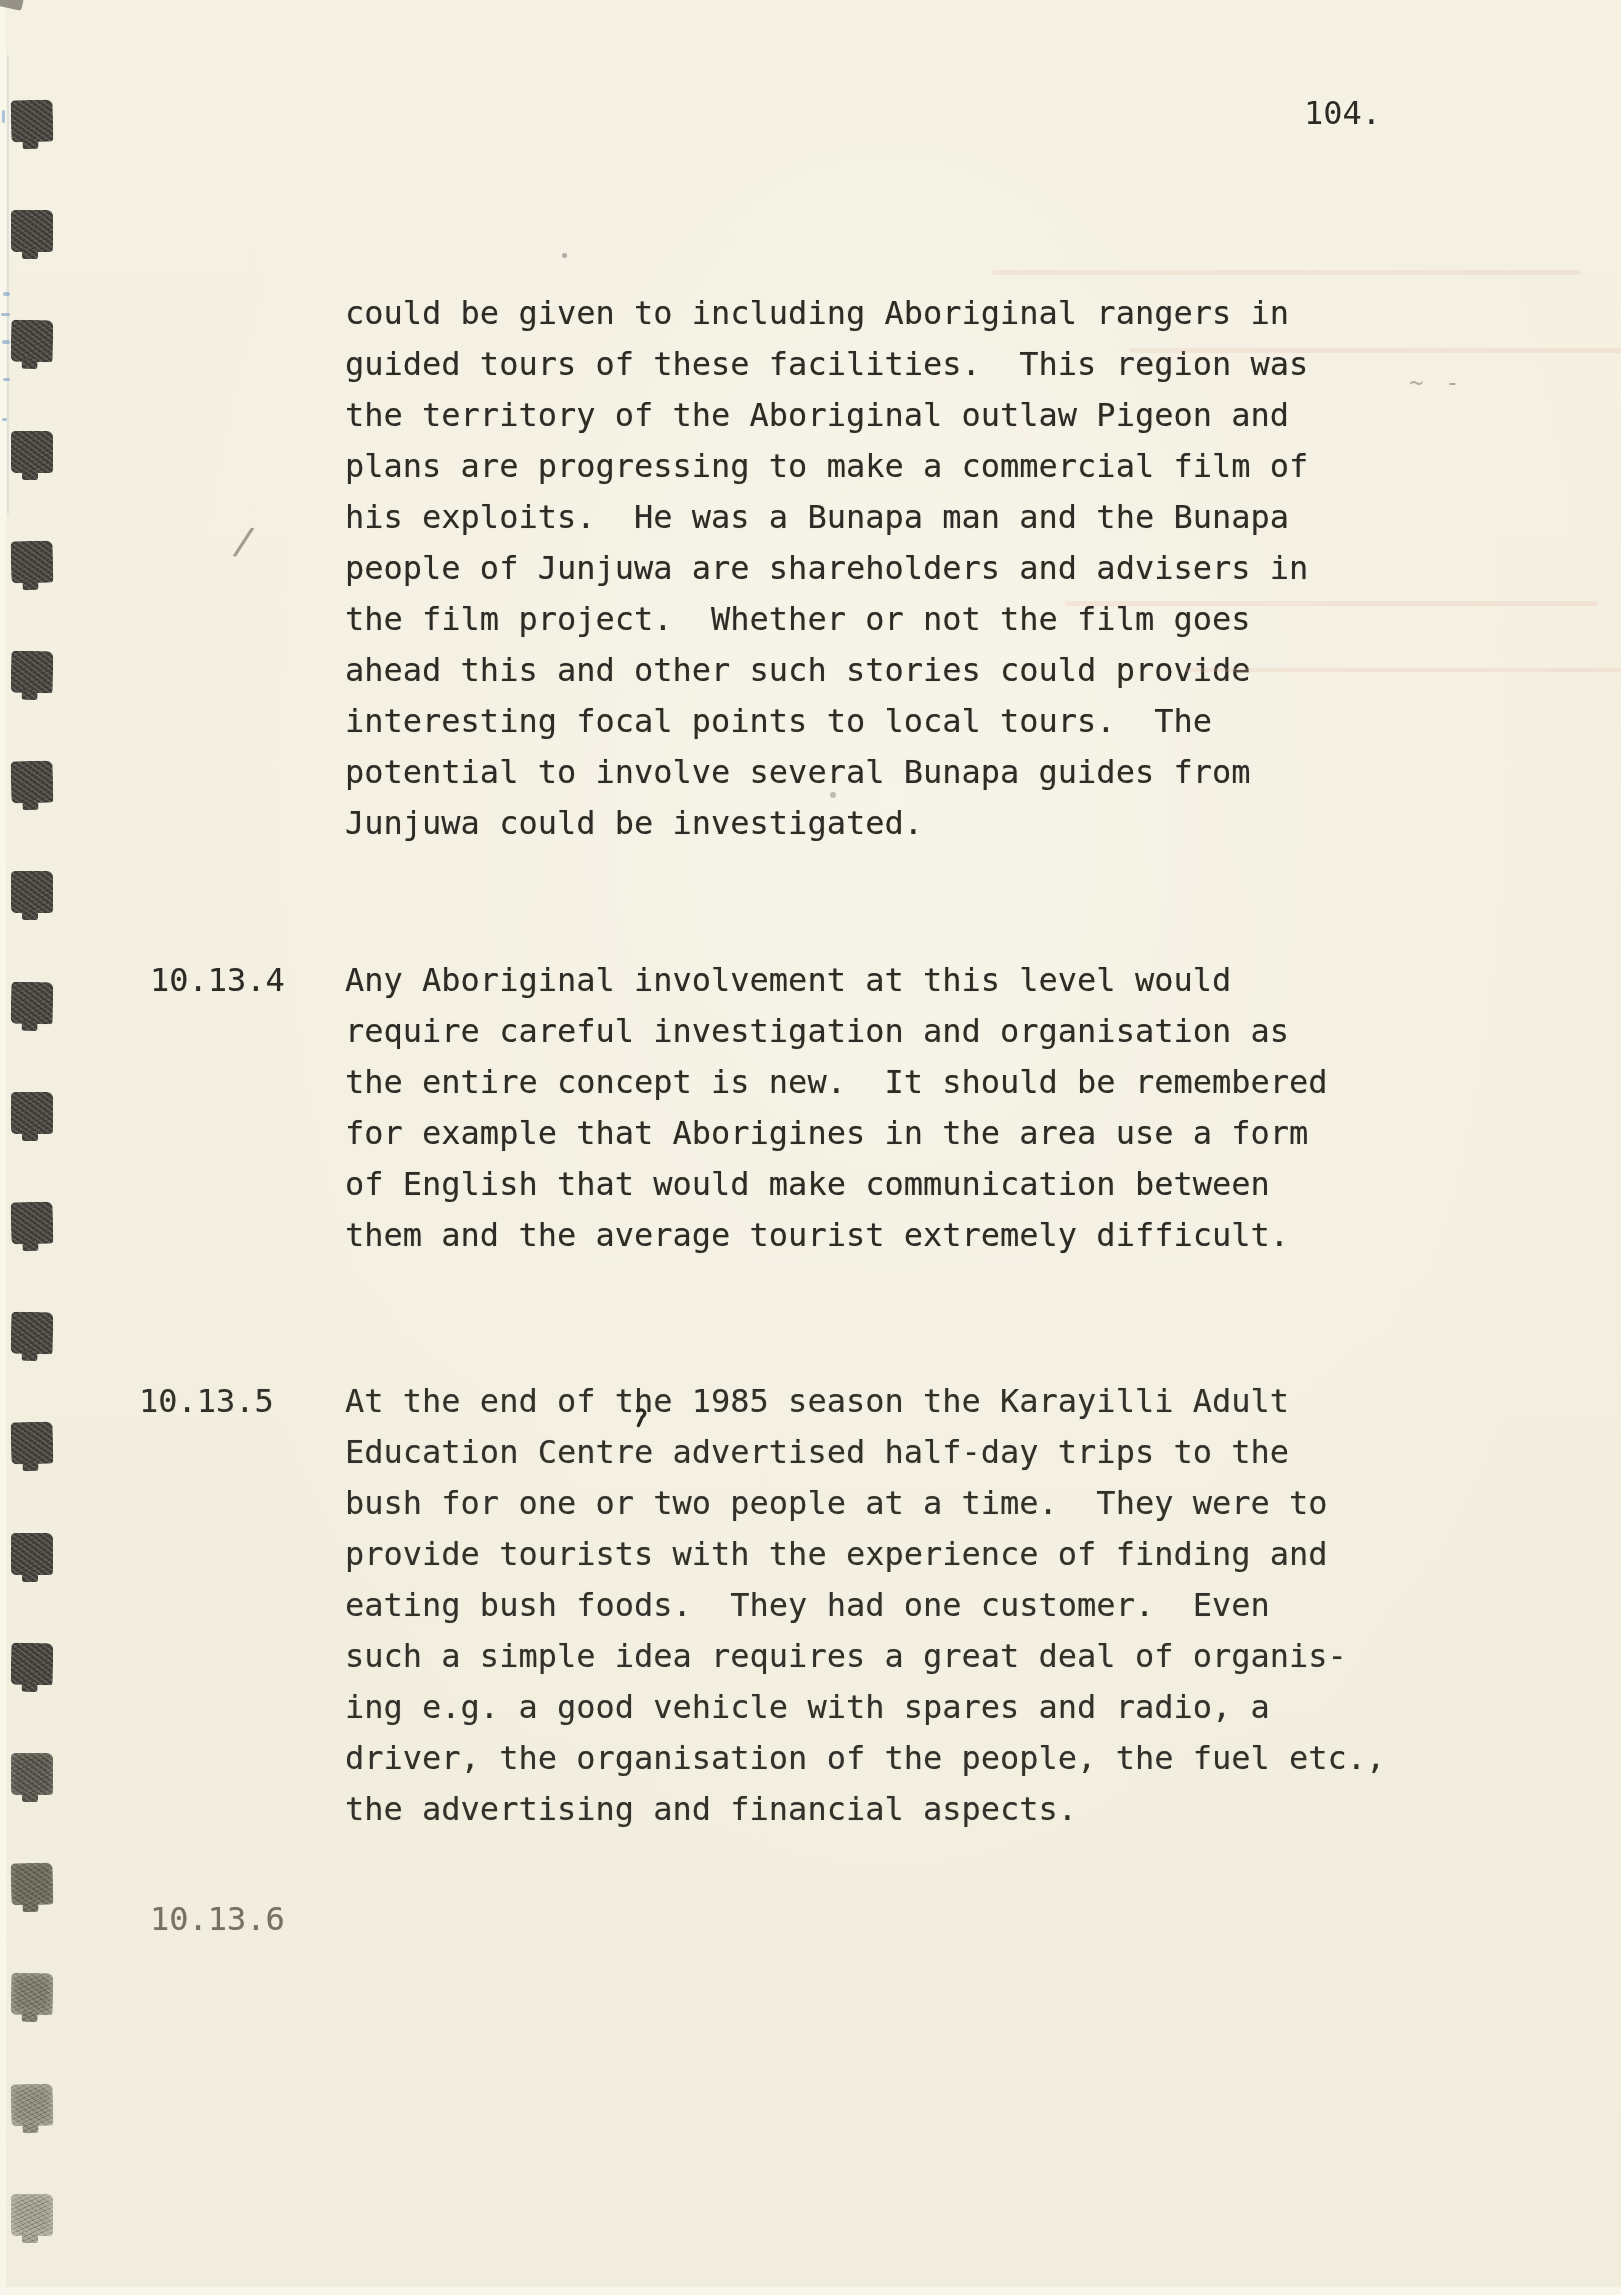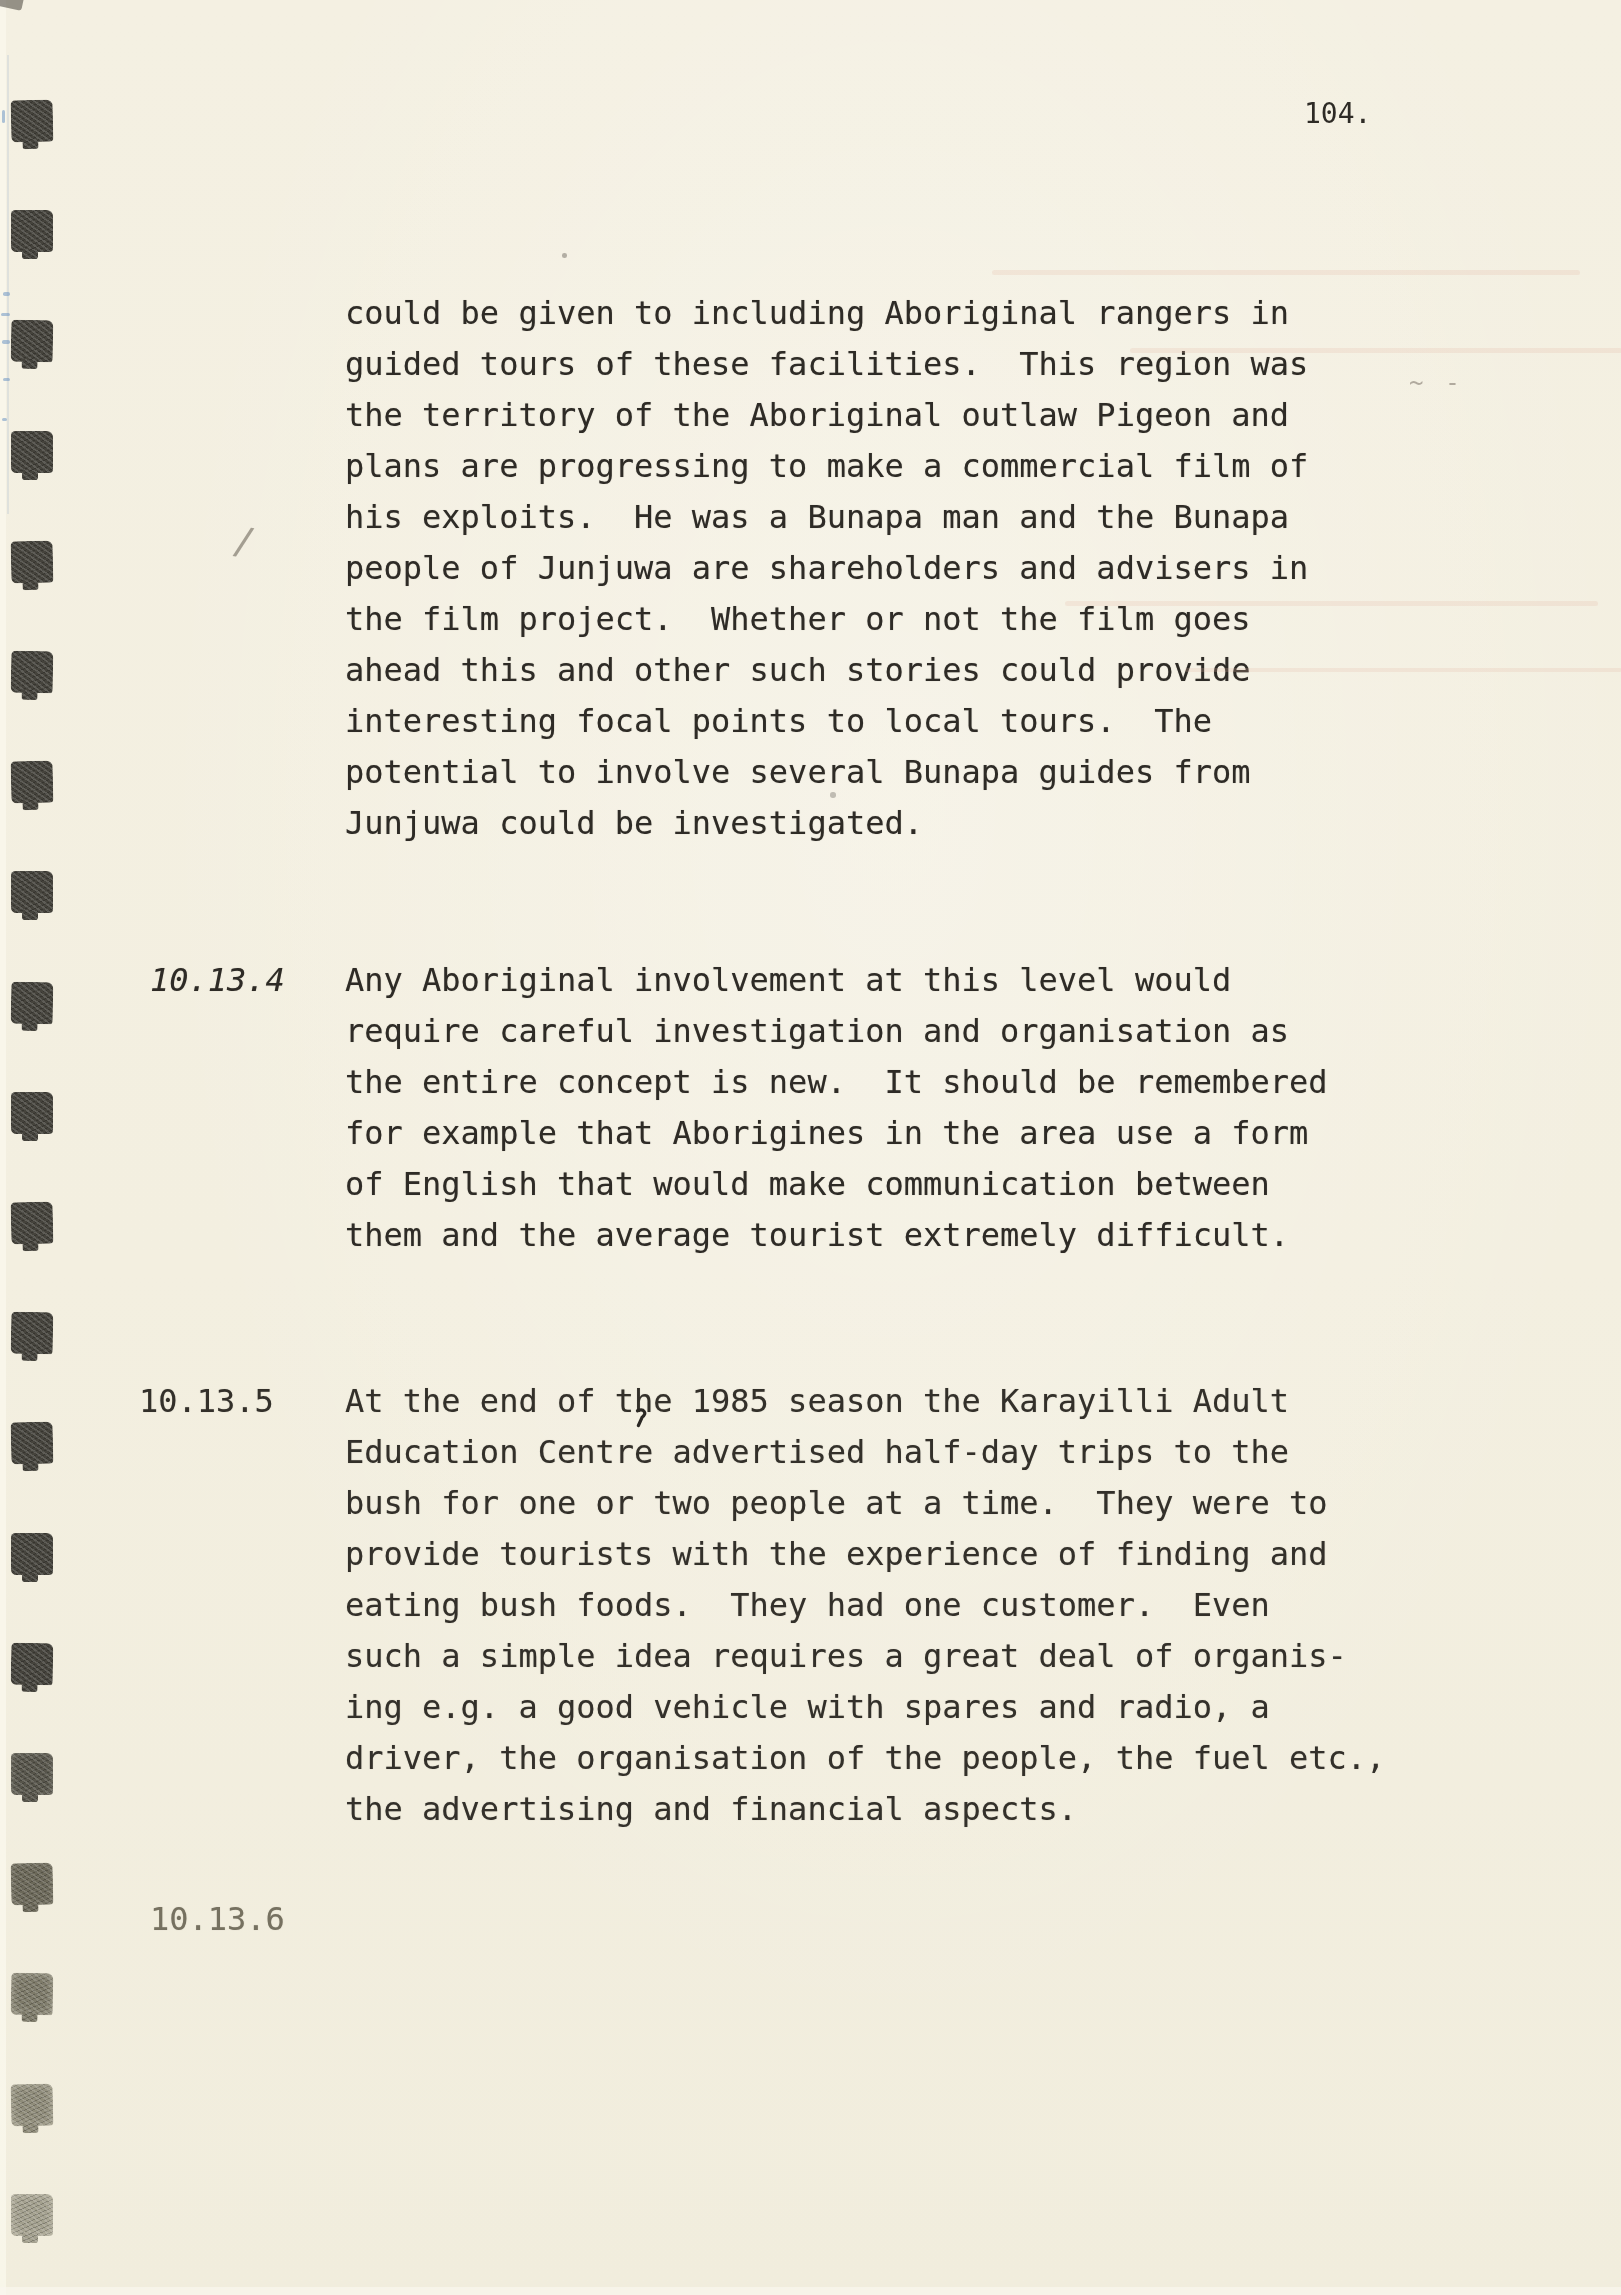--- a/index.html
+++ b/index.html
@@ -19,21 +19,21 @@
     font-size:32px;
     line-height:51px;
     letter-spacing:0px;
     white-space:pre;
     color:#2e2b26;
     text-shadow:0 0 0.9px rgba(46,43,38,0.35);
   }
   .sec-label{ width:184px; }
   .body-1510135{ color:#33302a; }
   .faded{ color:#767160; text-shadow:0 0 0.9px rgba(118,113,96,0.4); }
-  .pagenum{ position:absolute; left:1304px; top:88px; font-size:28px; line-height:51px; color:#2e2b26; }
+  .pagenum{ position:absolute; left:1304px; top:88px; font-size:32px; line-height:51px; color:#2e2b26; }
 
   
   .hole{
     position:absolute; left:11px; width:42px; height:42px;
     background:
       repeating-linear-gradient(37deg, rgba(255,255,255,0.14) 0 1.8px, rgba(255,255,255,0) 1.8px 4.6px),
       repeating-linear-gradient(-24deg, rgba(0,0,0,0.22) 0 0.9px, rgba(0,0,0,0) 0.9px 3.7px),
       #45433c;
     border-radius:4.6px 6.4px 3.7px 5.5px;
   }
@@ -115,21 +115,21 @@
 the territory of the Aboriginal outlaw Pigeon and
 plans are progressing to make a commercial film of
 his exploits.  He was a Bunapa man and the Bunapa
 people of Junjuwa are shareholders and advisers in
 the film project.  Whether or not the film goes
 ahead this and other such stories could provide
 interesting focal points to local tours.  The
 potential to involve several Bunapa guides from
 Junjuwa could be investigated.</div>
 
-  <div class="txt sec-label" style="left:150px; top:955px;font-style:italic;">10.13.4</div>
+  <div class="txt sec-label" style="left:150px; top:955px;">10.13.4</div>
   <div class="txt" style="left:345px; top:955px;">Any Aboriginal involvement at this level would
 require careful investigation and organisation as
 the entire concept is new.  It should be remembered
 for example that Aborigines in the area use a form
 of English that would make communication between
 them and the average tourist extremely difficult.</div>
 
   <div class="txt sec-label body-1510135" style="left:139px; top:1376px;">10.13.5</div>
   <div class="txt body-1510135" style="left:345px; top:1376px;">At the end of the 1985 season the Karayilli Adult
 Education Centre advertised half-day trips to the

